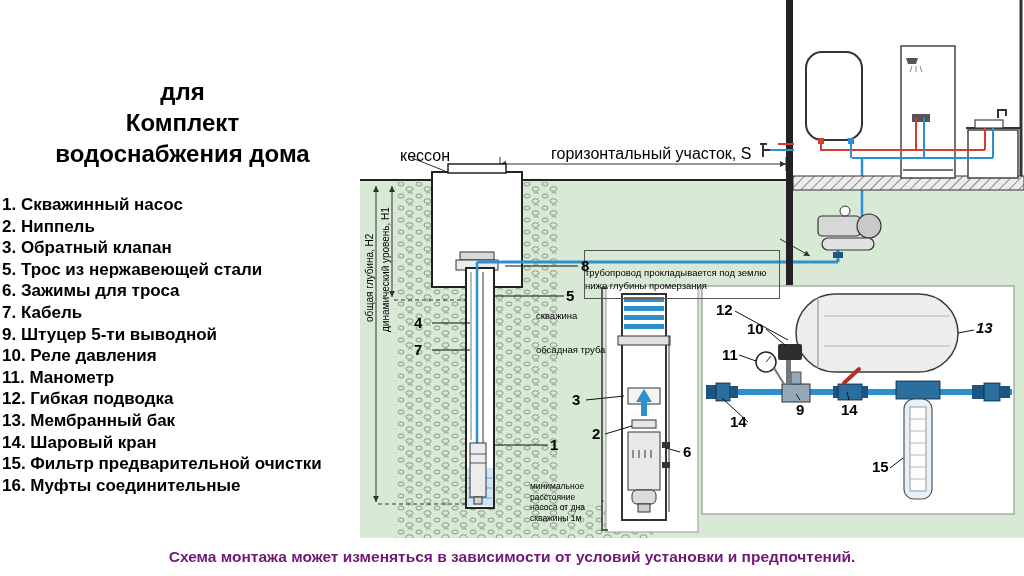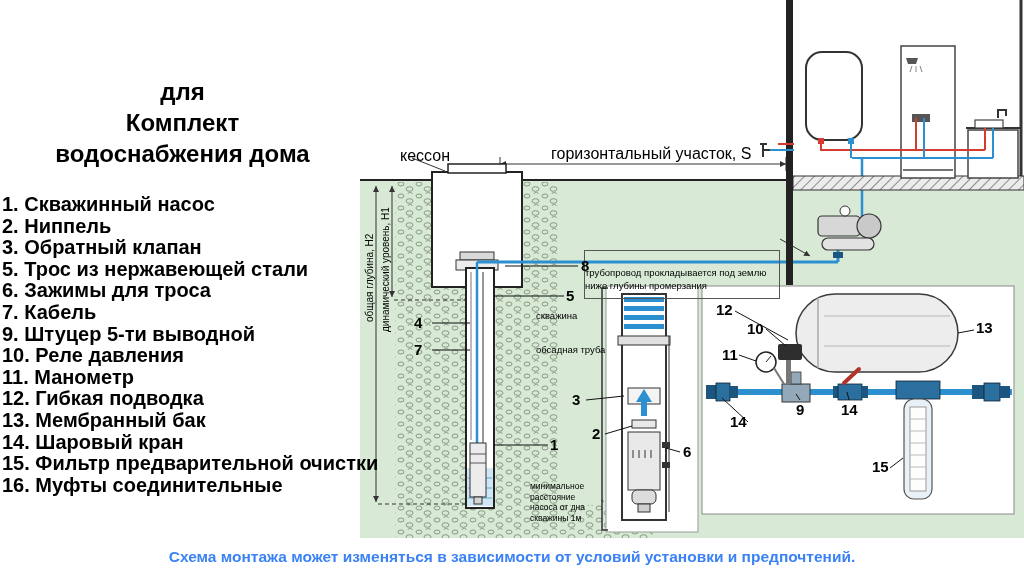--- a/index.html
+++ b/index.html
@@ -1,22 +1,22 @@
 <!DOCTYPE html>
 <html><head>
 <meta charset="utf-8">
 <style>
   html,body{margin:0;padding:0;}
   body{width:1024px;height:576px;position:relative;overflow:hidden;background:#ffffff;
        font-family:"Liberation Sans","DejaVu Sans",sans-serif;color:#000;}
   .abs{position:absolute;}
   .title{width:345px;left:10px;top:76px;text-align:center;font-weight:bold;font-size:24px;line-height:31px;}
-  .legend{left:2px;top:194px;font-weight:bold;font-size:20px;line-height:21.6px;white-space:nowrap;}
+  .legend{left:2px;top:194px;font-weight:bold;font-size:17px;line-height:21.6px;white-space:nowrap;}
   .legend div{height:21.6px;}
-  .footer{left:0;top:548px;width:1024px;text-align:center;font-weight:bold;font-size:15.5px;color:#3b82f6;}
+  .footer{left:0;top:548px;width:1024px;text-align:center;font-weight:bold;font-size:15.5px;color:#701a75;}
   .num{font-weight:bold;font-size:15px;line-height:15px;}
   .lbl{font-size:16px;line-height:11px;padding-left:16px;}
   .note{font-size:9.5px;line-height:12px;}
   .notebox{left:584px;top:205px;width:194px;height:32px;border:1px solid #555;
            font-size:9.5px;line-height:13px;text-align:left;padding-top:15px;margin-top:45px;}
   .mindist{left:530px;top:481px;width:72px;font-size:8.5px;line-height:10.5px;}
   .vlabel{font-size:10px;white-space:nowrap;transform:rotate(-90deg);transform-origin:left top;}
   svg{position:absolute;left:0;top:0;}
 </style>
 </head>
@@ -279,18 +279,18 @@
 <div class="abs num" style="left:572px;top:392px;">3</div>
 <div class="abs num" style="left:414px;top:315px;">4</div>
 <div class="abs num" style="left:566px;top:288px;">5</div>
 <div class="abs num" style="left:683px;top:444px;">6</div>
 <div class="abs num" style="left:414px;top:342px;">7</div>
 <div class="abs num" style="left:581px;top:258px;">8</div>
 <div class="abs num" style="left:796px;top:402px;">9</div>
 <div class="abs num" style="left:747px;top:321px;">10</div>
 <div class="abs num" style="left:722px;top:347px;">11</div>
 <div class="abs num" style="left:716px;top:302px;">12</div>
-<div class="abs num" style="left:976px;top:320px;">13</div>
+<div class="abs num" style="left:976px;top:320px;font-style:italic;">13</div>
 <div class="abs num" style="left:841px;top:402px;">14</div>
 <div class="abs num" style="left:872px;top:459px;">15</div>
 <div class="abs num" style="left:730px;top:414px;">14</div>
 
 <div class="abs footer">Схема монтажа может изменяться в зависимости от условий установки и предпочтений.</div>
 
 </body></html>

